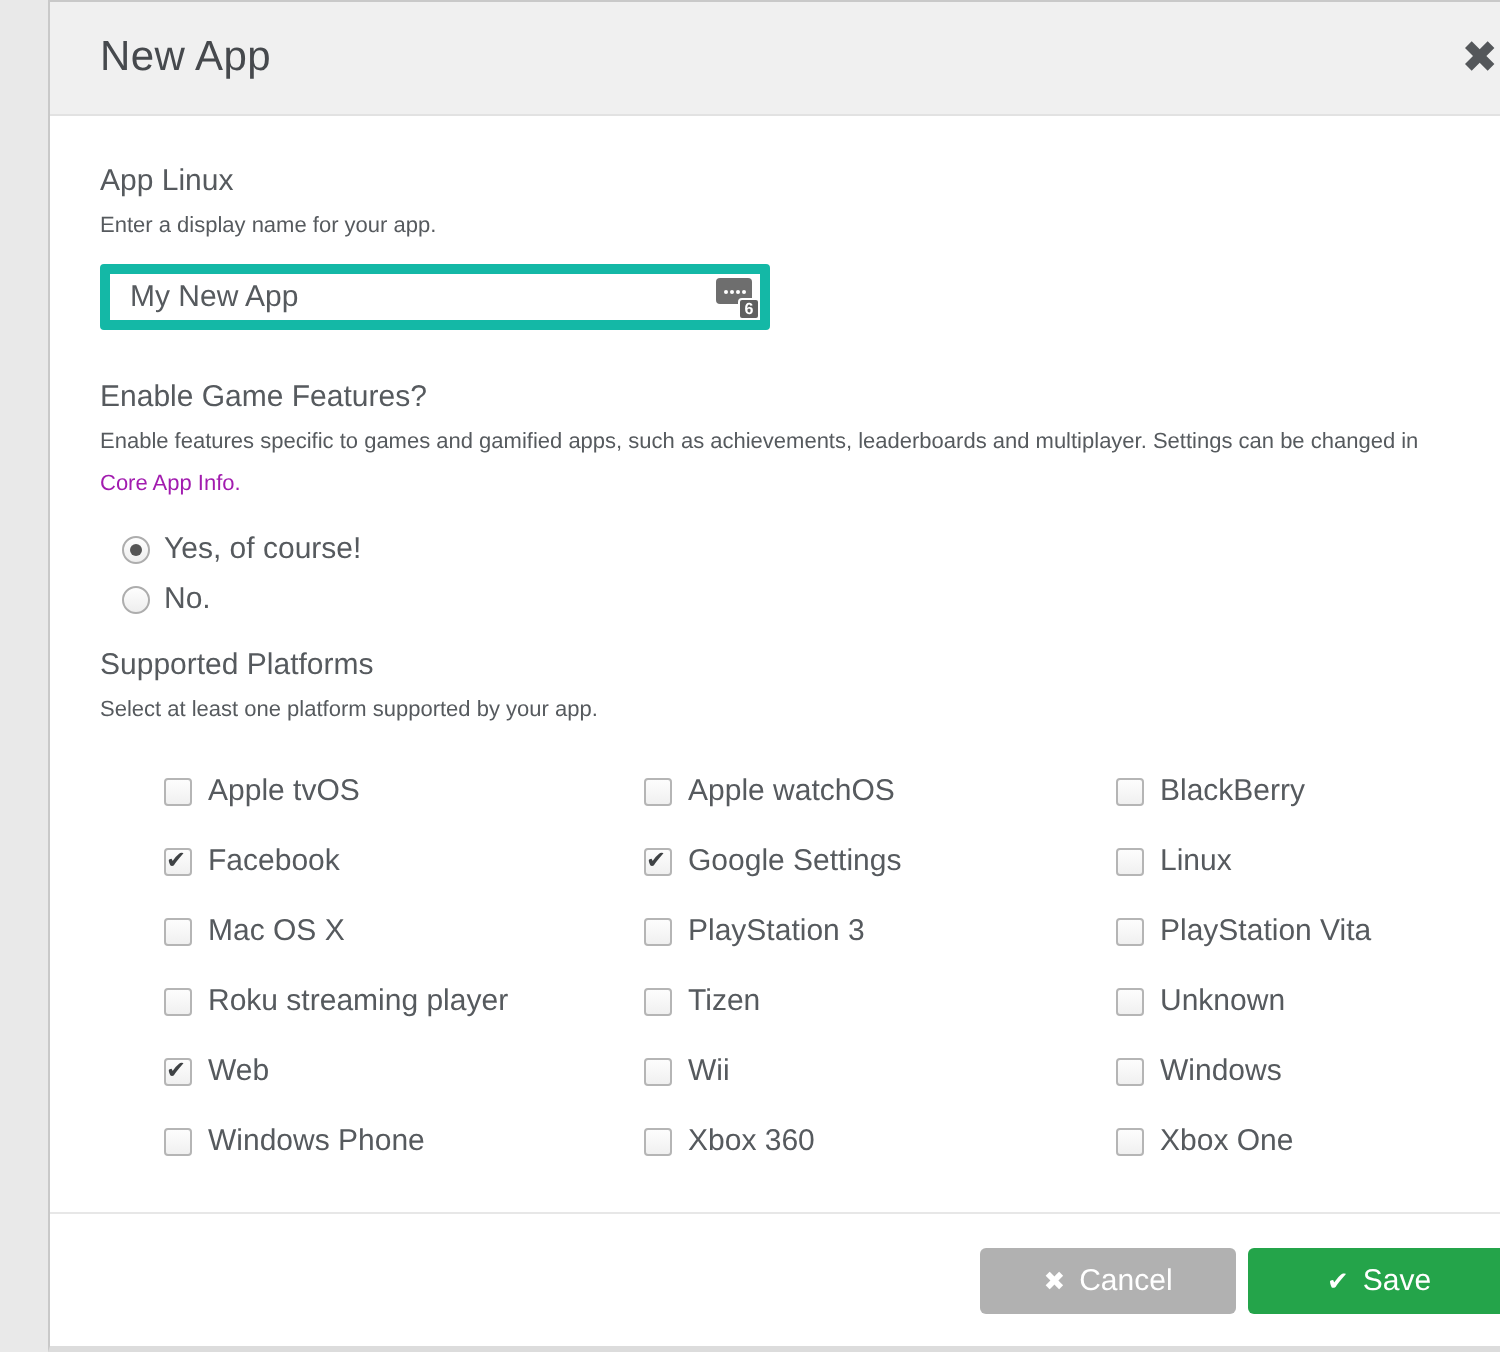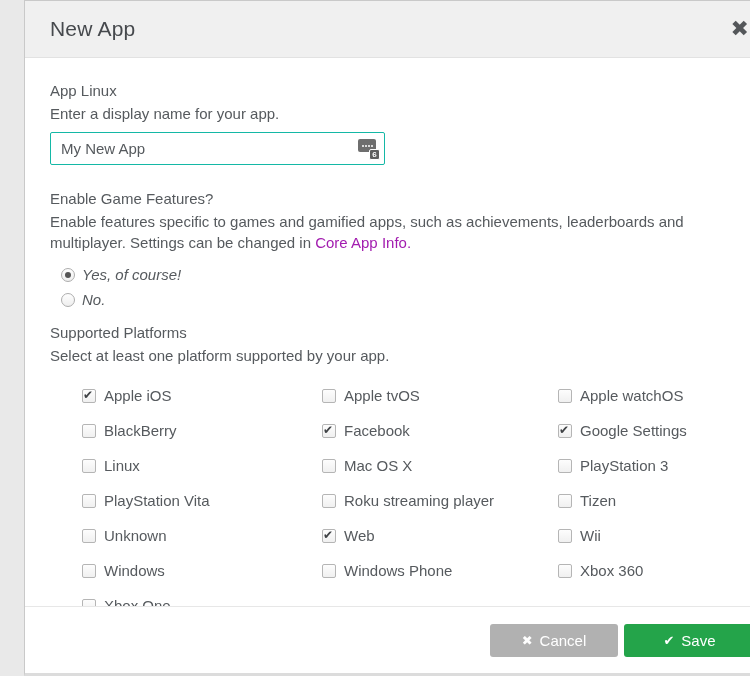--- a/index.html
+++ b/index.html
@@ -30,30 +30,30 @@
   }
   .close-x {
     font-size: 22px; color: #54575a; font-weight: 700;
     cursor: pointer; line-height: 1;
   }
 
   
   .modal-body { flex: 1 1 auto; padding: 24px 25px 0 25px; overflow: hidden; }
 
   .field-label { font-size: 15px; color: #565a5e; margin-bottom: 4px; }
-  .field-desc  { font-size: 15px; color: #565a5e; line-height: 21px; }
+  .field-desc  { font-size: 11px; color: #565a5e; line-height: 21px; }
   .field-desc b { color: #a21caf; font-weight: 400; }
 
   
   .input-wrap {
     position: relative; width: 335px; height: 33px; margin-top: 8px;
   }
   .text-input {
     width: 100%; height: 100%;
-    border: 1px solid #14b8a6; border-radius: 2px;
+    border: 5px solid #14b8a6; border-radius: 2px;
     font-family: "Liberation Sans", sans-serif;
     font-size: 15px; color: #565a5e;
     padding: 0 30px 0 10px; outline: none; background: #fff;
   }
   .autofill-icon {
     position: absolute; right: 5px; top: 5px; width: 22px; height: 23px;
     pointer-events: none;
   }
   .autofill-main {
     position: absolute; left: 0; top: 2px; width: 18px; height: 13px;
@@ -68,21 +68,21 @@
     position: absolute; right: 0; bottom: 0; width: 11px; height: 11px;
     background: #5f5f5f; border: 1px solid #fff; border-radius: 2px;
     color: #fff; font-size: 8px; font-weight: 700;
     display: flex; align-items: center; justify-content: center;
   }
 
   .section { margin-top: 25px; }
   .game-desc { max-width: 665px; }
 
   
-  .radio-group { margin: 9px 0 0 11px; font-style: italic; }
+  .radio-group { margin: 9px 0 0 11px; }
   .radio-row { display: flex; align-items: center; height: 25px; cursor: pointer; }
   .radio-circle {
     width: 14px; height: 14px; border-radius: 50%;
     border: 1px solid #adadad;
     background: linear-gradient(#fefefe, #eeeeee);
     margin-right: 7px; position: relative; flex: 0 0 14px;
   }
   .radio-row.selected .radio-circle::after {
     content: ""; position: absolute; left: 3px; top: 3px;
     width: 6px; height: 6px; border-radius: 50%; background: #555;
@@ -171,24 +171,20 @@
     <span class="radio-circle"></span>
     <span class="radio-label">No.</span>
   </div>
         </div>
     </div>
 
     <div class="section" style="margin-top:12px">
       <div class="field-label">Supported Platforms</div>
       <div class="field-desc">Select at least one platform supported by your app.</div>
       <div class="platform-grid" id="platform-grid">
-          <div class="platform-item checked">
-    <span class="checkbox"></span>
-    <span class="platform-label">Apple iOS</span>
-  </div>
           <div class="platform-item">
     <span class="checkbox"></span>
     <span class="platform-label">Apple tvOS</span>
   </div>
           <div class="platform-item">
     <span class="checkbox"></span>
     <span class="platform-label">Apple watchOS</span>
   </div>
           <div class="platform-item">
     <span class="checkbox"></span>

